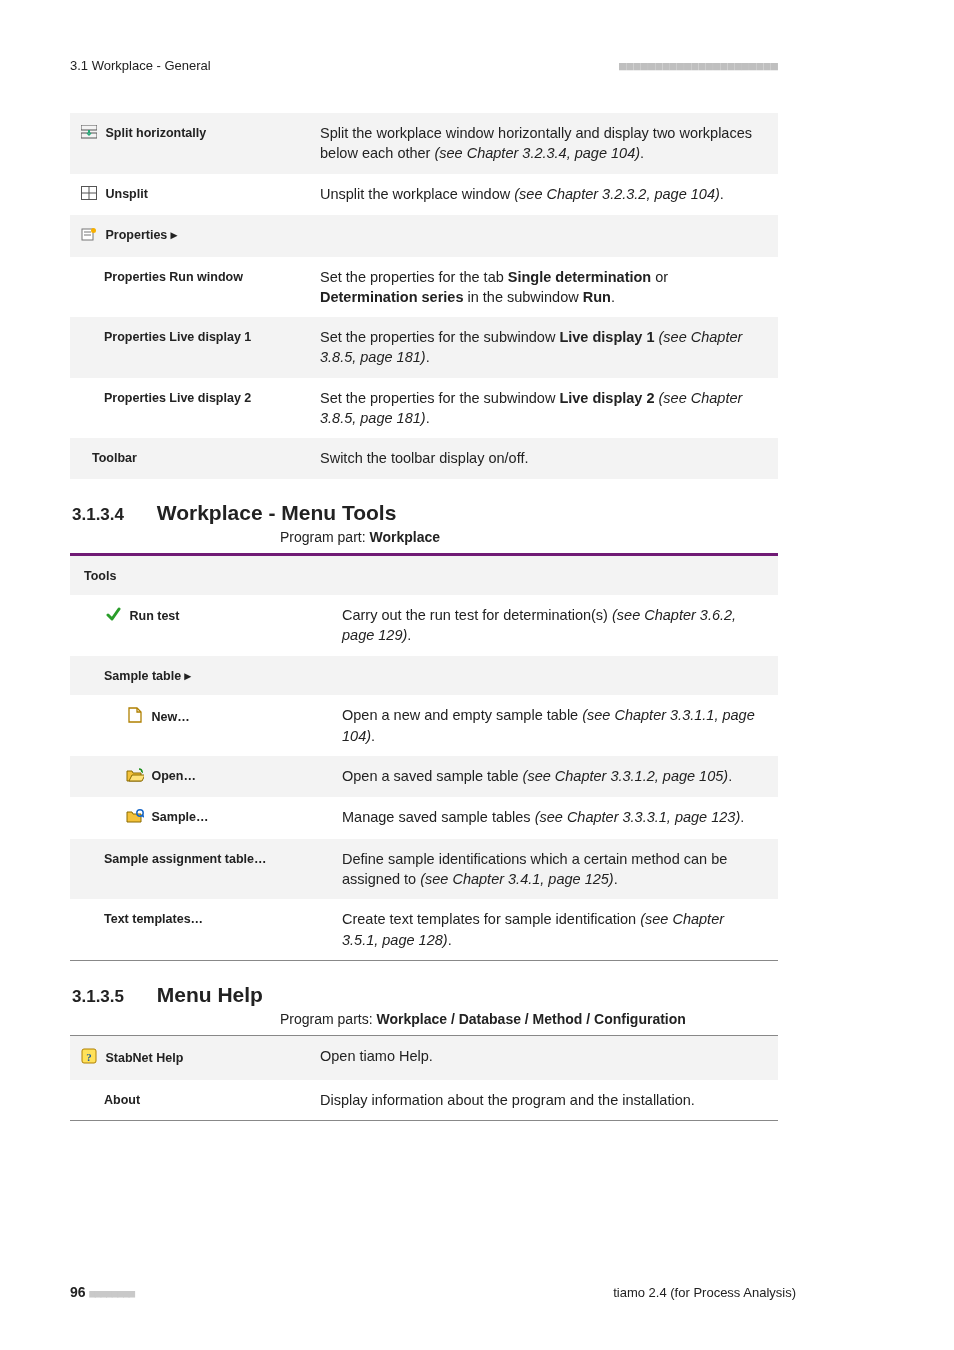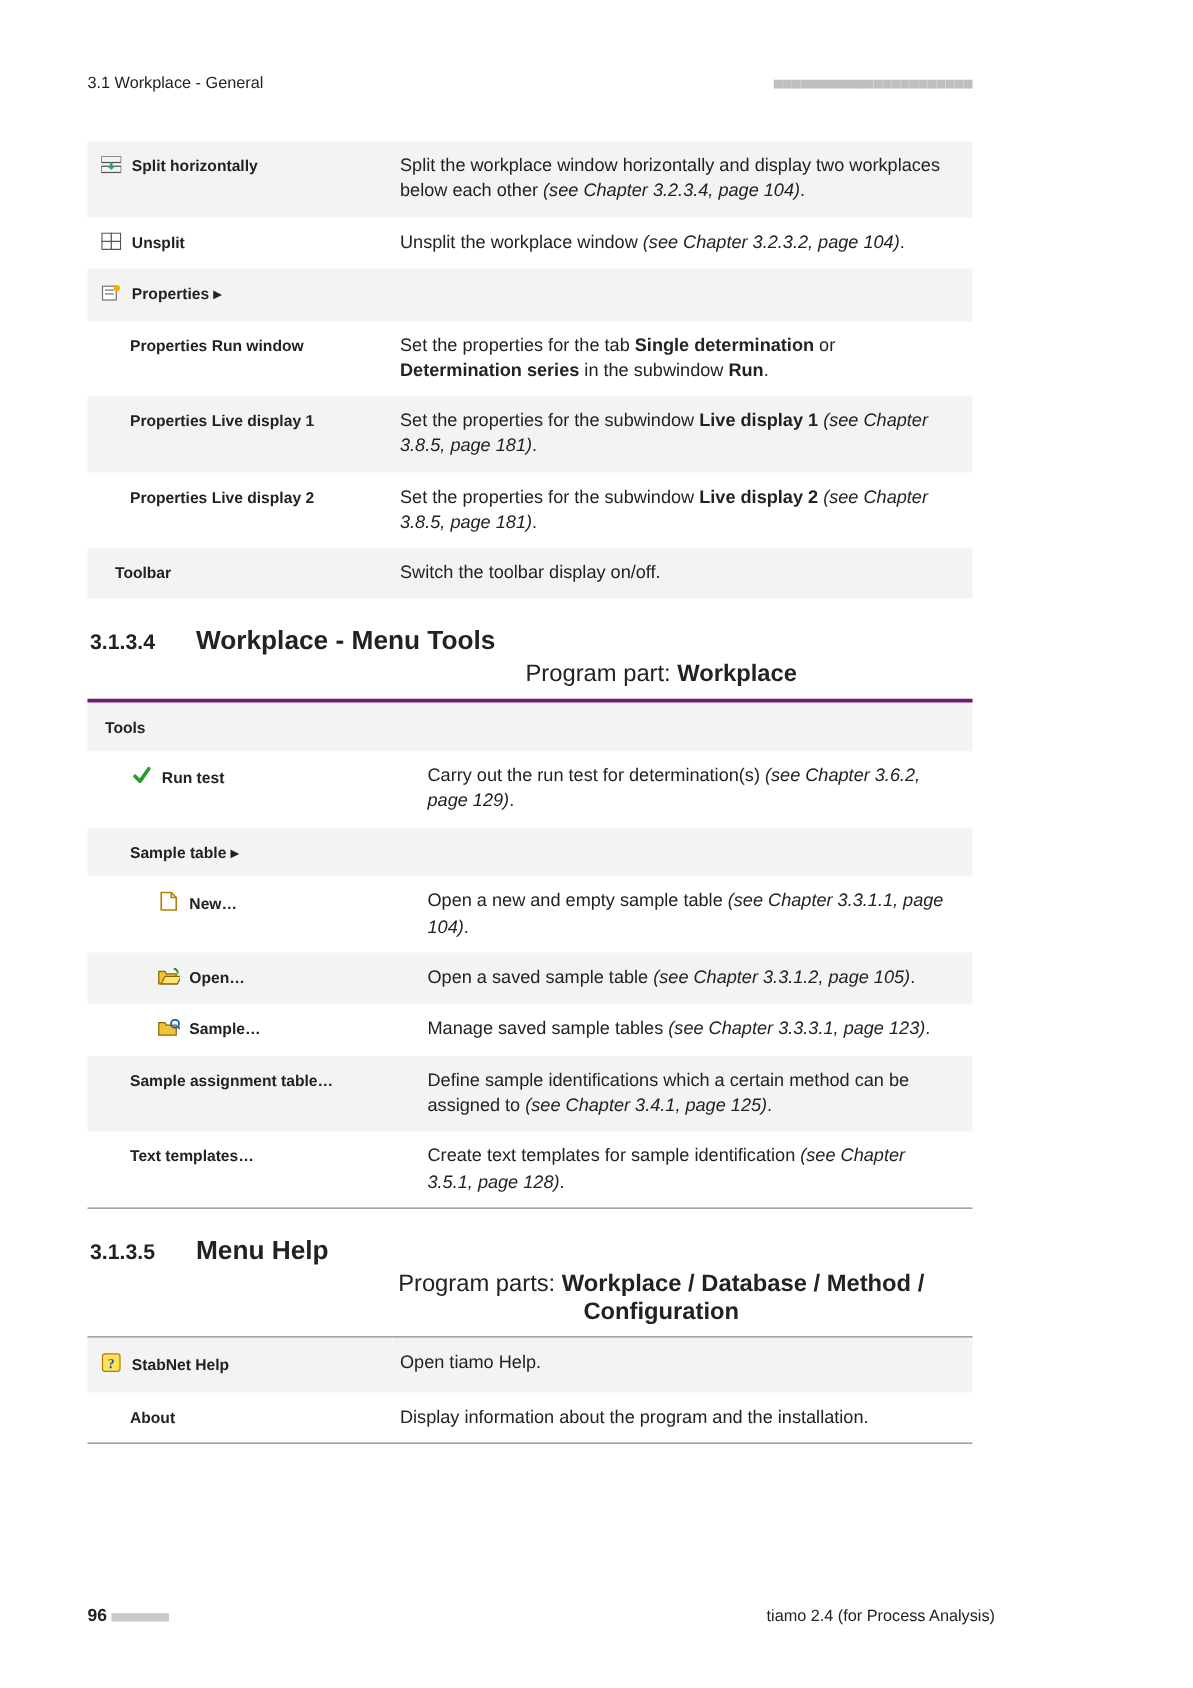--- a/index.html
+++ b/index.html
@@ -71,23 +71,22 @@
     font-weight: 800;
     font-size: 17px;
     margin: 22px 0 2px 2px;
   }
   .section-title {
     font-weight: 800;
     font-size: 21px;
     margin-left: 28px;
   }
   .program-part {
-    font-size: 19px;
+    font-size: 14px;
     margin: 4px 0 8px 210px;
-    text-align: center;
   }
   .footer {
     position: absolute;
     left: 70px;
     right: 70px;
     bottom: 50px;
     display: flex;
     justify-content: space-between;
     align-items: flex-end;
     font-size: 13px;

